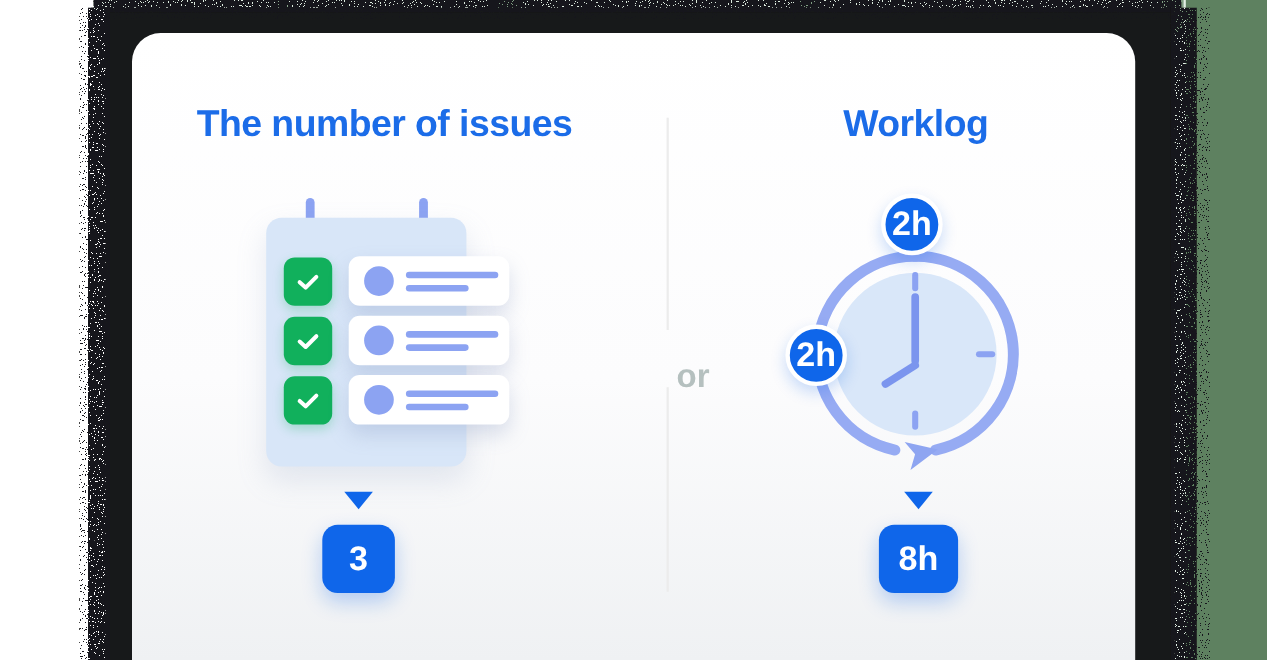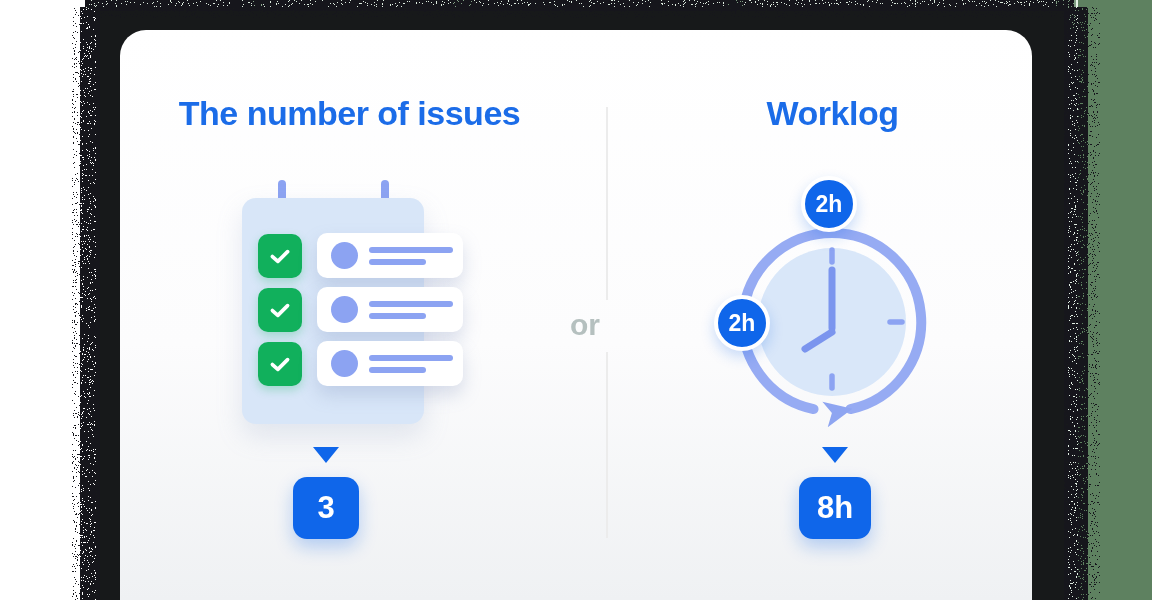--- a/index.html
+++ b/index.html
@@ -45,27 +45,27 @@
   .result-badge { position:absolute; top:447px; height:62px; border-radius:14px; background:#0f66ea;
            color:#ffffff; font-weight:800; font-size:31px; display:flex; align-items:center;
            justify-content:center; box-shadow:0 8px 18px rgba(15,102,234,.28); }
   .result-left { left:173px; width:66px; }
   .result-right { left:679px; width:72px; }
 
   
   .divider-seg { position:absolute; left:486px; width:2px; background:#ececec; }
   .div-top { top:77px; height:193px; }
   .div-bottom { top:322px; height:186px; }
-  .or-label { position:absolute; left:450px; top:278px; width:75px; text-align:left;
+  .or-label { position:absolute; left:450px; top:296px; width:75px; text-align:right;
            font-size:30px; font-weight:700; color:#b5c0bf; }
 
   
   .clock-wrap { position:absolute; left:552px; top:136px; width:320px; height:290px; }
   .time-badge { position:absolute; width:56px; height:56px; border-radius:50%; background:#0f66ea;
-           border:4px solid #ffffff; color:#ffffff; font-weight:800; font-size:23px;
+           border:4px solid #ffffff; color:#ffffff; font-weight:800; font-size:31px;
            display:flex; align-items:center; justify-content:center;
            box-shadow:0 6px 14px rgba(15,102,234,.22); }
   .tb-top { left:681px; top:146px; }
   .tb-left { left:594px; top:265px; }
   .tb-right { left:783px; top:338px; }
 </style>
 </head>
 <body>
 
 <div class="stage">

